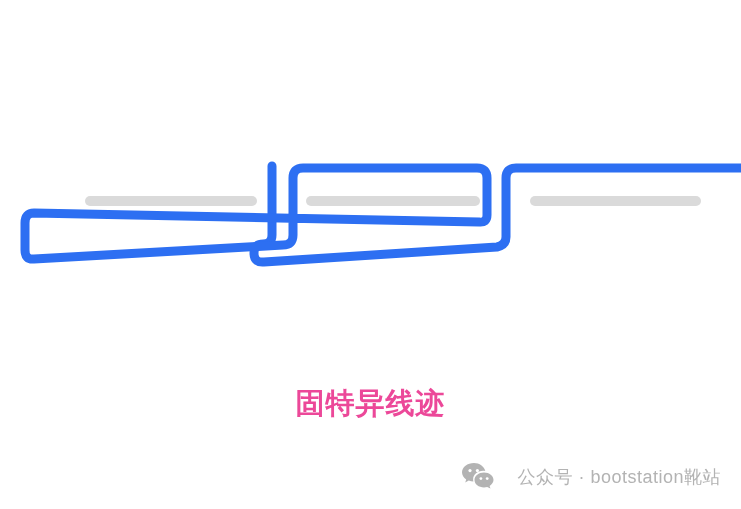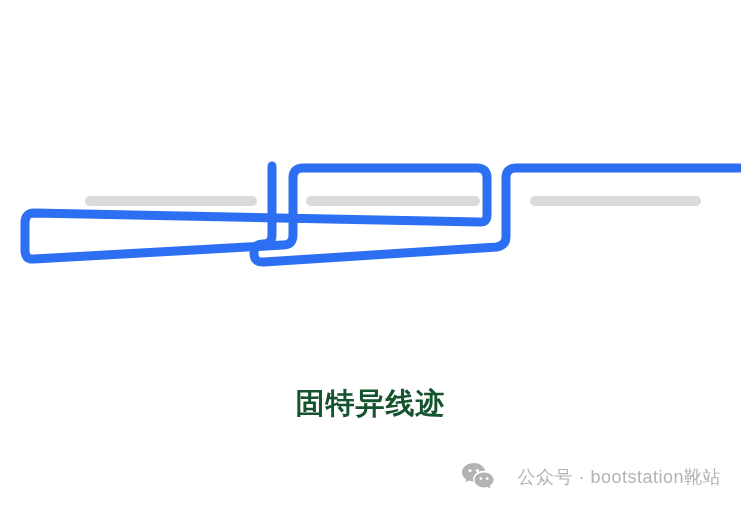--- a/index.html
+++ b/index.html
@@ -1,20 +1,20 @@
 <!DOCTYPE html>
 <html><head>
 <meta charset="utf-8">
 <style>
   html,body{margin:0;padding:0;}
   body{font-family:"Liberation Sans","DejaVu Sans",sans-serif;background:#ffffff;}
   .page{position:relative;width:741px;height:509px;background:#ffffff;overflow:hidden;}
   .diagram-svg{position:absolute;left:0;top:0;width:741px;height:340px;display:block;}
   .title{position:absolute;left:0;top:384px;width:741px;text-align:center;
-         font-size:29px;font-weight:700;color:#14532d;letter-spacing:1px;}
+         font-size:29px;font-weight:700;color:#ec4899;letter-spacing:1px;}
   .watermark{position:absolute;right:20px;top:462px;display:flex;align-items:center;gap:22px;}
   .watermark-text{font-size:18px;color:#b3b3b3;letter-spacing:0.5px;}
   .wechat-icon{width:34px;height:30px;display:block;}
 </style>
 </head>
 <body>
 
 <div class="page">
 
   <svg class="diagram-svg" id="stitch-svg" viewBox="0 0 741 340" xmlns="http://www.w3.org/2000/svg">

